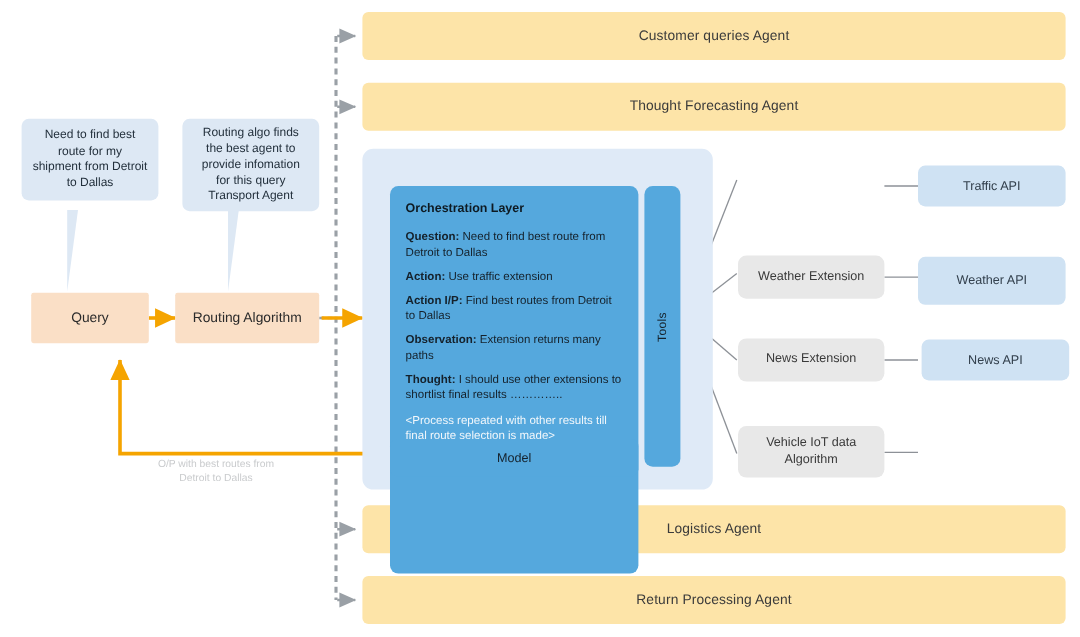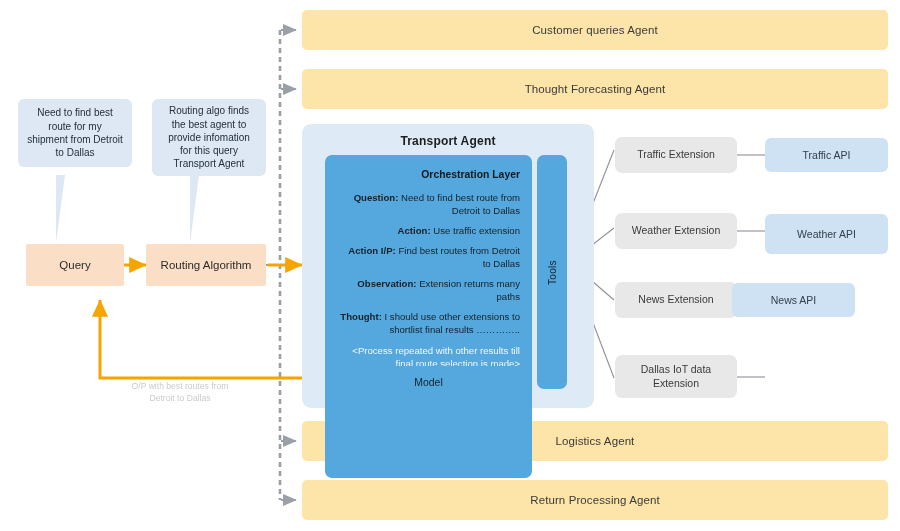--- a/index.html
+++ b/index.html
@@ -130,23 +130,22 @@
   <div class="abs callout-tail" style="left:190px;top:175px;
        border-left:9px solid #dde8f4;border-right:5px solid transparent;border-bottom:68px solid transparent;"></div>
 
   <div class="abs peach" style="left:26px;top:244px;width:98px;height:42px;">Query</div>
   <div class="abs peach" style="left:146px;top:244px;width:120px;height:42px;">Routing Algorithm</div>
 
   <div class="opnote" style="left:95px;top:381px;width:170px;">O/P with best routes from
 Detroit to Dallas</div>
 
   <div class="abs agent-panel" style="left:302px;top:124px;width:292px;height:284px;">
-    <div class="agent-title">Transport Agent</div>
 
-    <div class="abs orch" style="left:23px;top:31px;width:207px;height:323px;text-align:right;">
+    <div class="abs orch" style="left:23px;top:31px;width:207px;height:323px;">
       <h4>Orchestration Layer</h4>
       <p>
         <b>Question:</b><span> Need to find best route from Detroit to Dallas</span>
       </p>
       <p>
         <b>Action:</b><span> Use traffic extension</span>
       </p>
       <p>
         <b>Action I/P:</b><span> Find best routes from Detroit to Dallas</span>
       </p>
@@ -159,24 +158,23 @@
       <div class="tail">&lt;Process repeated with other results till final route selection is made&gt;</div>
     </div>
 
     <div class="abs tools" style="left:235px;top:31px;width:30px;height:234px;">
       <span>Tools</span>
     </div>
 
     <div class="abs model" style="left:23px;top:242px;width:207px;height:31px;">Model</div>
   </div>
 
-  <div class="abs ext" style="left:615px;top:137px;width:122px;height:36px;">Traffic Extension</div>
   <div class="abs api" style="left:765px;top:138px;width:123px;height:34px;">Traffic API</div>
 
   <div class="abs ext" style="left:615px;top:213px;width:122px;height:36px;">Weather Extension</div>
   <div class="abs api" style="left:765px;top:214px;width:123px;height:40px;">Weather API</div>
 
   <div class="abs ext" style="left:615px;top:282px;width:122px;height:36px;">News Extension</div>
-  <div class="abs api" style="left:732px;top:283px;width:123px;height:34px;">News API</div>
+  <div class="abs api" style="left:768px;top:283px;width:123px;height:34px;">News API</div>
 
-  <div class="abs ext" style="left:615px;top:355px;width:122px;height:43px;">Dallas IoT data Extension</div>
+  <div class="abs ext" style="left:615px;top:355px;width:122px;height:43px;">Vehicle IoT data Algorithm</div>
 
 </div>
 
 </body></html>

